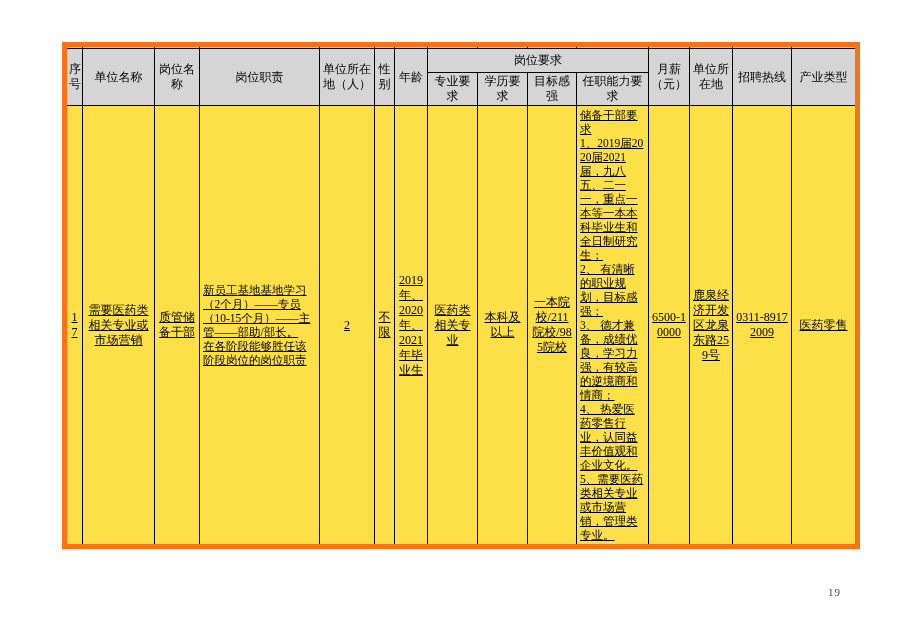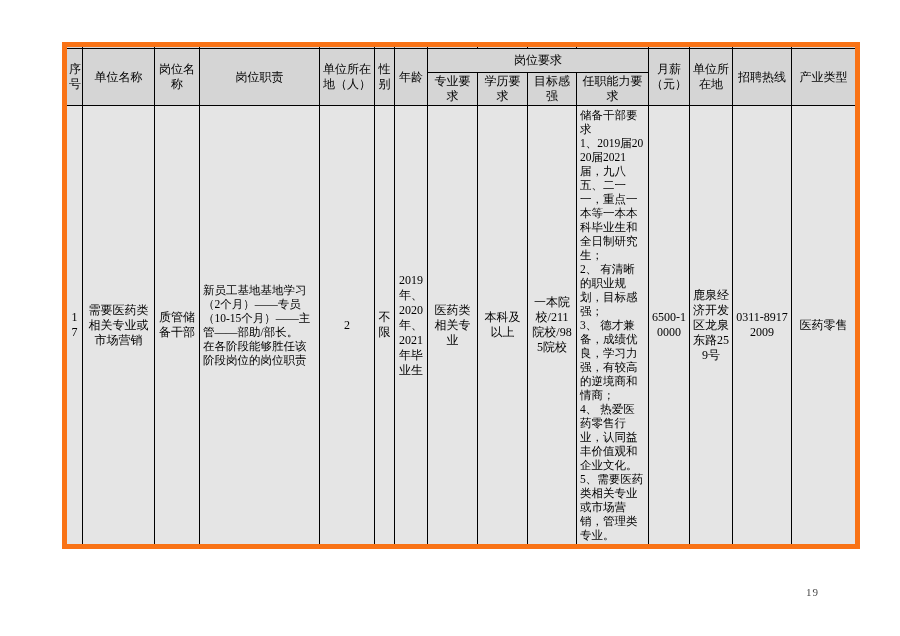--- a/index.html
+++ b/index.html
@@ -33,32 +33,33 @@
     height: 4px;
     padding: 0;
     background: #d5d5d5;
   }
   tr.head-row td {
     background: #d5d5d5;
     height: 24px;
   }
   tr.body-row td {
     height: 406px;
-    background: #e5e5e5;
+    background: #fde047;
+    text-decoration: underline;
   }
   td.left-text {
     text-align: left;
     white-space: pre-wrap;
     line-height: 14px;
     font-size: 11.5px;
     padding: 2px 3px;
   }
   .page-number {
     position: absolute;
-    left: 806px;
+    left: 828px;
     top: 586px;
     font-size: 11px;
     color: #4a4a4a;
     letter-spacing: 1px;
   }
 </style>
 </head>
 <body>
 
 <table class="doc-table">

